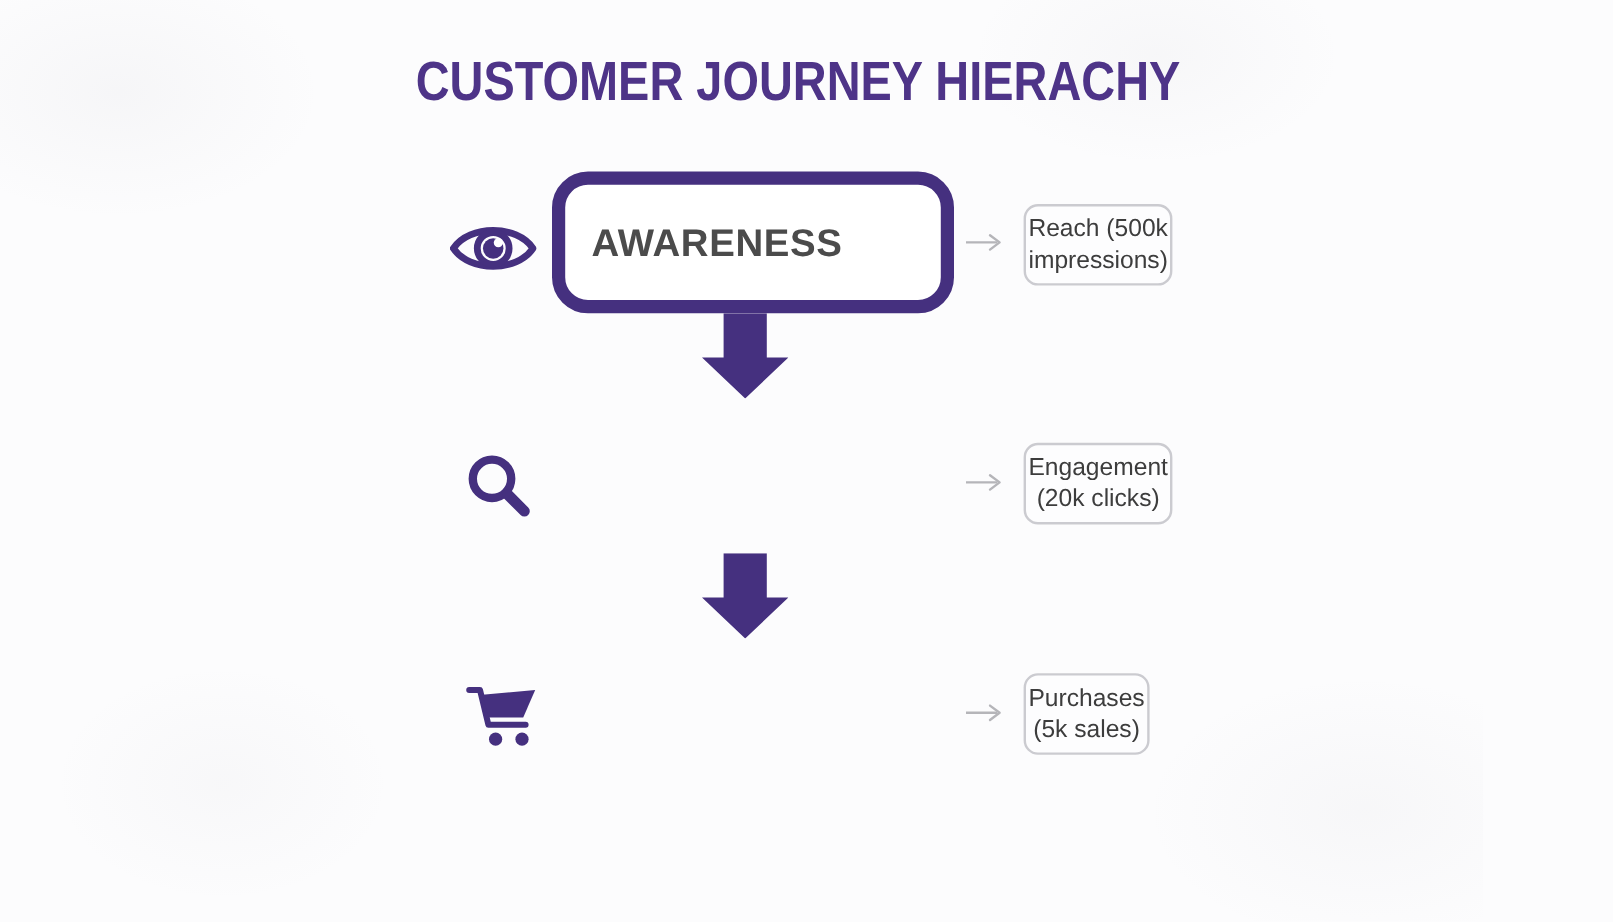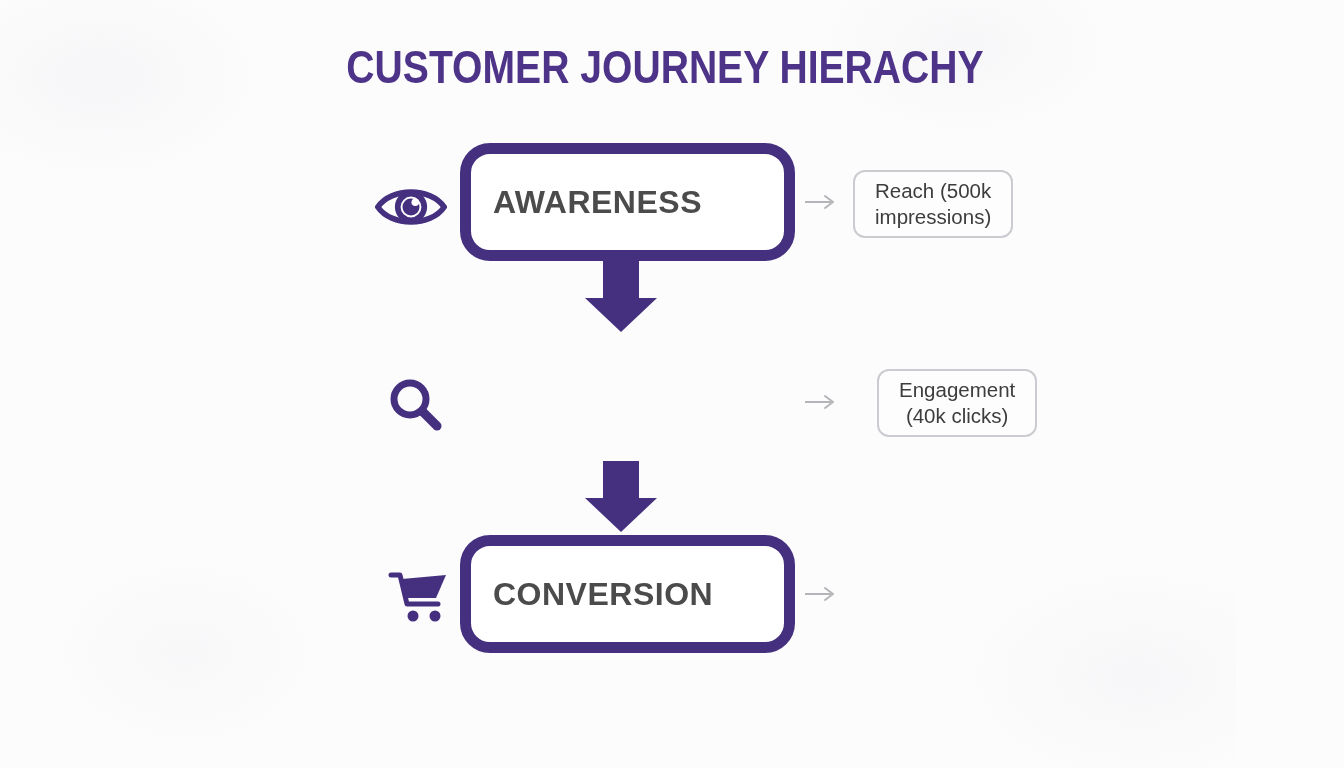--- a/index.html
+++ b/index.html
@@ -65,27 +65,27 @@
   .side-arrow.r1 { top: 193px; }
   .side-arrow.r2 { top: 393px; }
   .side-arrow.r3 { top: 585px; }
 
   .note {
     position: absolute; left: 853px;
     box-sizing: border-box;
     background: #fdfdfe;
     border: 2px solid var(--note-border);
     border-radius: 12px;
-    padding: 6px 20px;
+    padding: 6px 2px;
     text-align: center;
     color: var(--note-text);
     font-size: 20.5px; line-height: 26px;
   }
   .note.n1 { top: 170px; }
-  .note.n2 { top: 369px; margin-left: 24px; }
+  .note.n2 { top: 369px; }
   .note.n3 { top: 561px; }
   .note span { display: block; white-space: nowrap; }
 </style>
 </head>
 <body>
 
 <div class="canvas">
 
   <h1 class="title">CUSTOMER JOURNEY HIERACHY</h1>
 
@@ -117,35 +117,36 @@
       <circle class="p-stroke" stroke-width="7" cx="23" cy="23" r="16"></circle>
       <line class="p-stroke" stroke-width="9" stroke-linecap="round" x1="36" y1="36" x2="50" y2="50"></line>
     </svg>
   </div>
   <svg class="side-arrow r2" width="36" height="18" viewBox="0 0 36 18">
     <path class="g-stroke" stroke-width="2" d="M1 9 H27"></path>
     <path class="g-stroke" stroke-width="2" stroke-linecap="round" stroke-linejoin="round" d="M21 3 L29 9 L21 15"></path>
   </svg>
   <div class="note n2">
     <span>Engagement</span>
-    <span>(40k clicks)</span>
+    <span>(20k clicks)</span>
   </div>
   <svg class="down-arrow a2" width="72" height="71" viewBox="0 0 72 71">
     <polygon class="p-fill" points="18,0 54,0 54,37 72,37 36,71 0,37 18,37"></polygon>
   </svg>
 
   <div class="stage-icon icon-cart">
     <svg width="64" height="58" viewBox="0 0 64 58">
       <path class="p-stroke" stroke-width="5" stroke-linecap="round" stroke-linejoin="round" d="M5 9 H14 L21 38 H52"></path>
       <path class="p-fill" d="M16 13 L60 9 L50 32 L21 32 Z"></path>
       <circle class="p-fill" cx="27" cy="50" r="5.5"></circle>
       <circle class="p-fill" cx="49" cy="50" r="5.5"></circle>
     </svg>
   </div>
-  <div class="stage-box s3">
-    <span class="stage-label">CONVERSION</span>
-  </div>
   <svg class="side-arrow r3" width="36" height="18" viewBox="0 0 36 18">
     <path class="g-stroke" stroke-width="2" d="M1 9 H27"></path>
     <path class="g-stroke" stroke-width="2" stroke-linecap="round" stroke-linejoin="round" d="M21 3 L29 9 L21 15"></path>
   </svg>
+  <div class="note n3">
+    <span>Purchases</span>
+    <span>(5k sales)</span>
+  </div>
 
 </div>
 
 </body></html>

